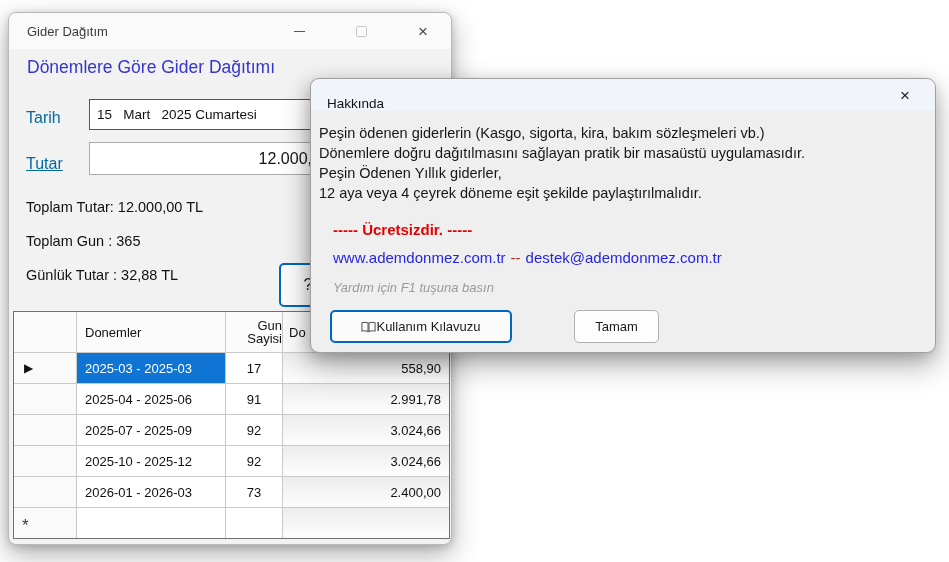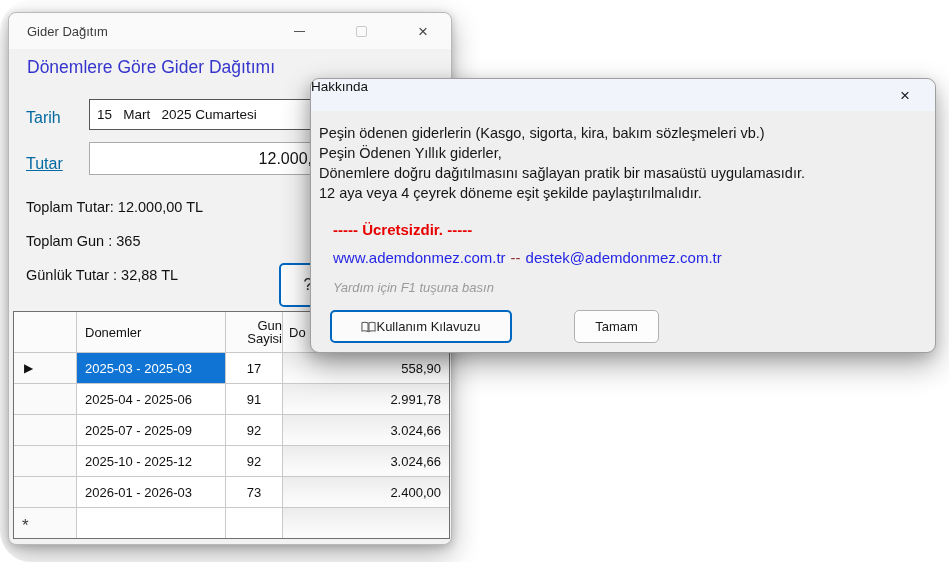--- a/index.html
+++ b/index.html
@@ -1,18 +1,18 @@
 <!DOCTYPE html>
 <html><head>
 <meta charset="utf-8">
 <style>
   * { box-sizing: border-box; margin: 0; padding: 0; }
   html,body { background:#ffffff; }
   body { font-family: "Liberation Sans", sans-serif; color:#1a1a1a; }
-  .stage { position:relative; width:949px; height:562px; overflow:hidden; background:#fff;border-radius:31px; }
+  .stage { position:relative; width:949px; height:562px; overflow:hidden; background:#fff; }
 
   
   .main-window {
     position:absolute; left:8px; top:12px; width:444px; height:533px;
     background:#f2f2f2; border:1px solid #b9b9b9; border-radius:8px;
     box-shadow:0 10px 28px rgba(0,0,0,.30), 0 2px 8px rgba(0,0,0,.18);
   }
   .titlebar {
     position:absolute; left:0; top:0; right:0; height:36px;
     background:#fafafa; border-radius:8px 8px 0 0;
@@ -75,21 +75,21 @@
 
   
   .dialog {
     position:absolute; left:310px; top:78px; width:626px; height:275px;
     background:#efefef; border:1px solid #9f9f9f; border-radius:9px;
     box-shadow:0 12px 30px rgba(0,0,0,.32), -2px 4px 14px rgba(0,0,0,.16);
   }
   .dlg-titlebar {
     position:absolute; left:0; top:0; right:0; height:32px;
     background:#f2f4fc; border-radius:9px 9px 0 0;
-    display:flex; align-items:flex-start; 
+    display:flex; align-items:flex-end; padding-left:16px;
   }
   .dlg-titlebar .dlg-title { font-size:13.5px; color:#111; }
   .dlg-close { position:absolute; right:12px; top:0; width:36px; height:32px;
     display:flex; align-items:center; justify-content:center; cursor:default; }
   .dlg-close span { font-size:17px; color:#222; line-height:1; }
 
   .para { position:absolute; left:8px; top:44px; font-size:14.5px; line-height:20px; color:#161616; }
   .free { position:absolute; left:22px; top:142px; font-size:15px; font-weight:bold; color:#e80000; }
   .links { position:absolute; left:22px; top:170px; font-size:15px; }
   .links .link { color:#2525e6; cursor:pointer; }
@@ -210,22 +210,22 @@
 
     <div class="dlg-titlebar">
       <span class="dlg-title">Hakkında</span>
       <div class="dlg-close">
         <span>×</span>
       </div>
     </div>
 
     <div class="para">
       <div>Peşin ödenen giderlerin (Kasgo, sigorta, kira, bakım sözleşmeleri vb.)</div>
+      <div>Dönemlere doğru dağıtılmasını sağlayan pratik bir masaüstü uygulamasıdır.</div>
       <div>Peşin Ödenen Yıllık giderler,</div>
-      <div>Dönemlere doğru dağıtılmasını sağlayan pratik bir masaüstü uygulamasıdır.</div>
       <div>12 aya veya 4 çeyrek döneme eşit şekilde paylaştırılmalıdır.</div>
     </div>
 
     <div class="free">----- Ücretsizdir. -----</div>
 
     <div class="links">
       <span class="link">www.ademdonmez.com.tr</span><span class="sep">--</span><span class="link">destek@ademdonmez.com.tr</span>
     </div>
 
     <div class="hint">Yardım için F1 tuşuna basın</div>

